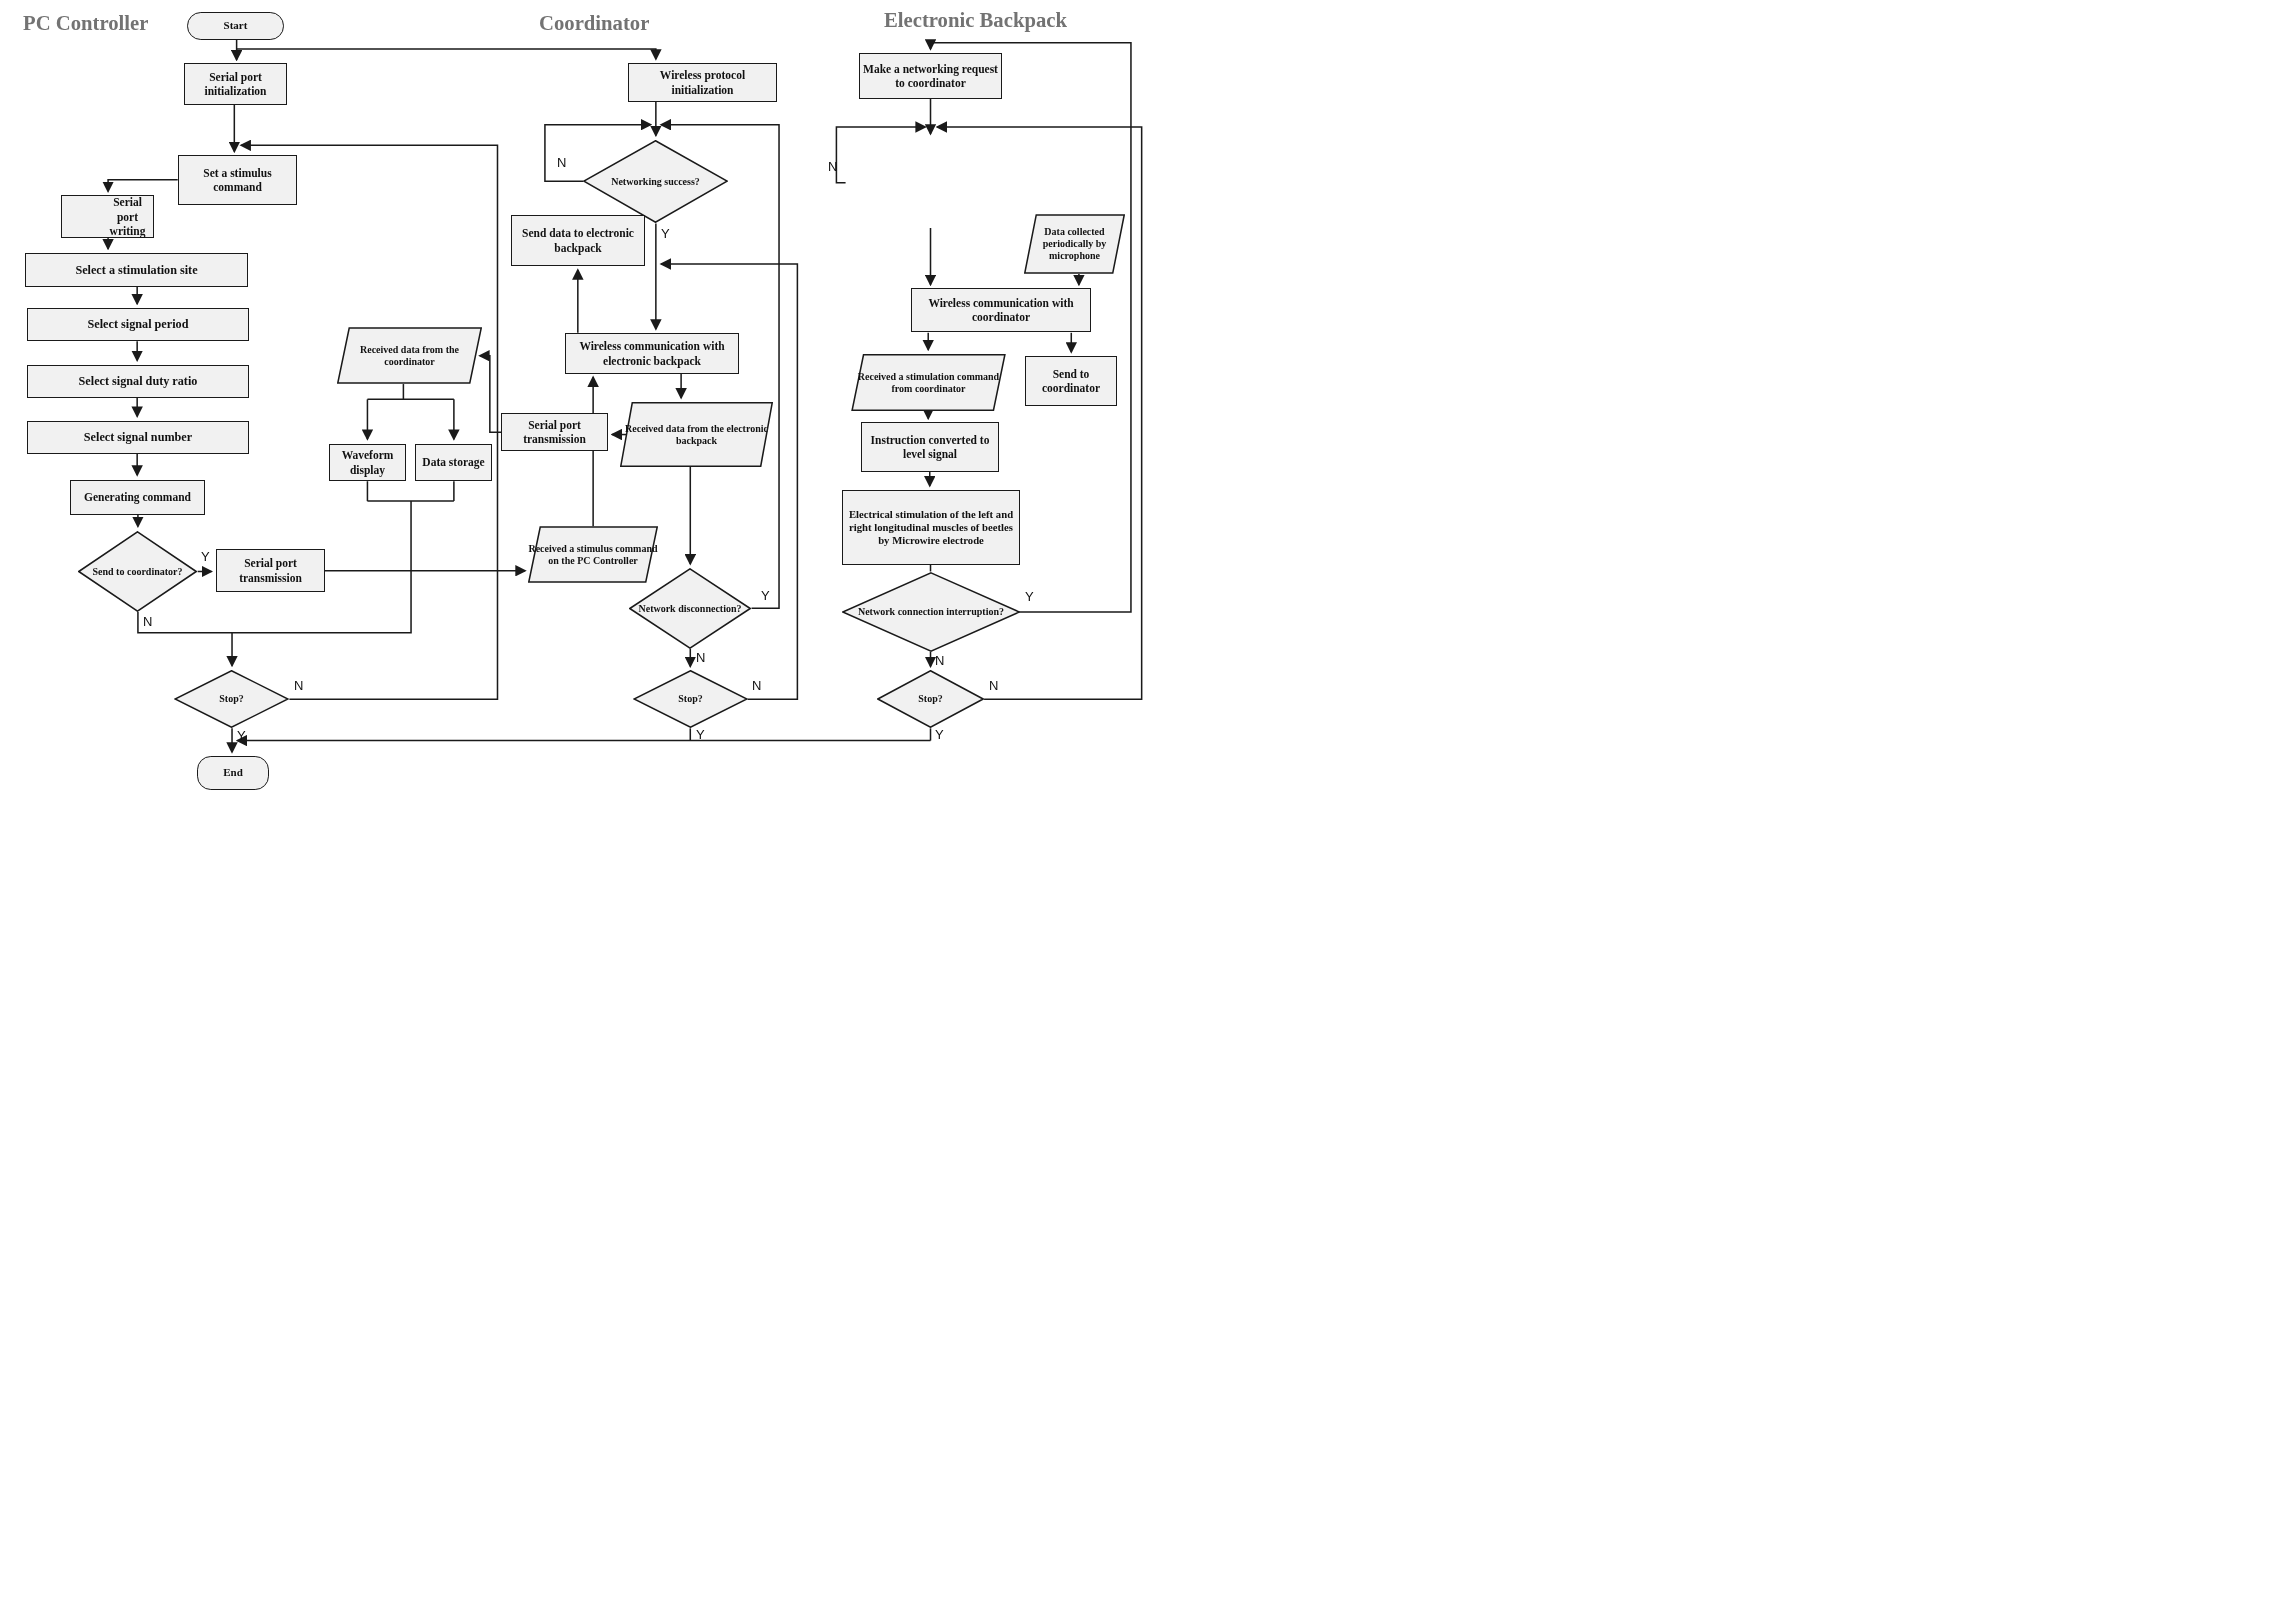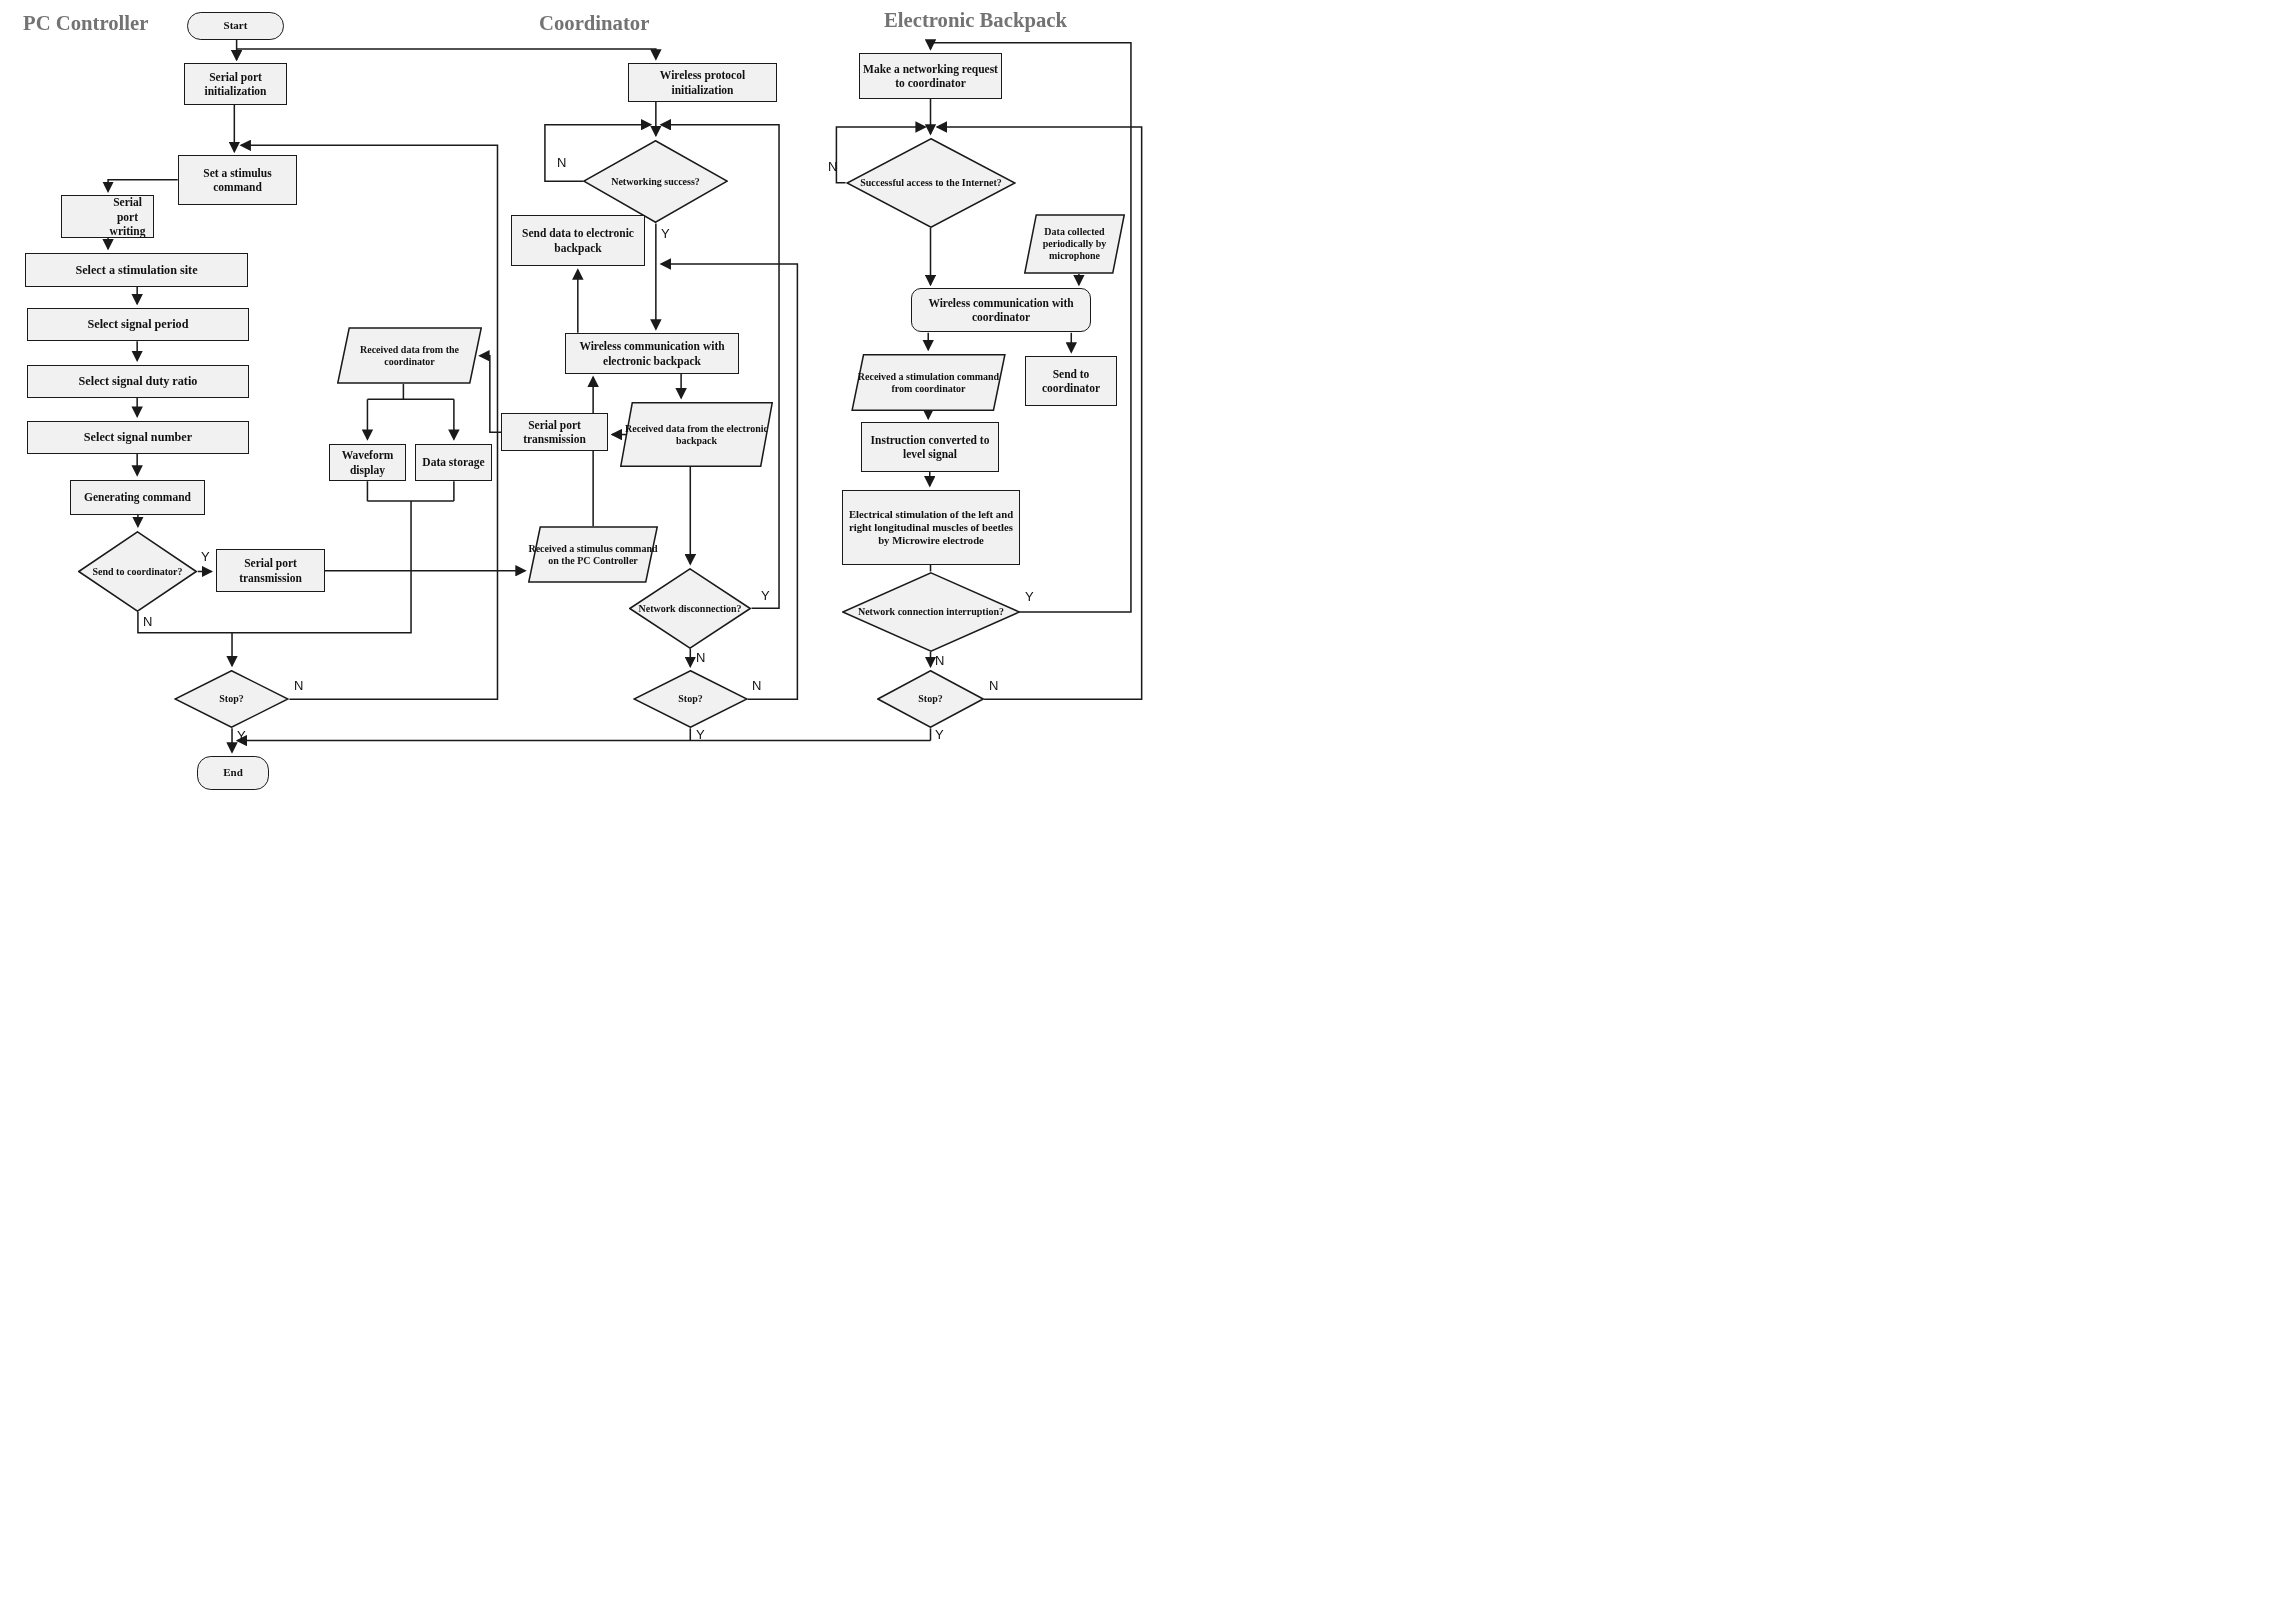--- a/index.html
+++ b/index.html
@@ -215,35 +215,29 @@
     <svg width="115" height="58" viewBox="0 0 150 76">
       <polygon points="75,1 149,38 75,75 1,38" fill="#f1f1f1" stroke="#1a1a1a" stroke-width="2"></polygon>
       </svg>
     <span class="lbl">Stop?</span>
   </div>
 
   <div class="node proc" style="left:859px;top:53px;width:143px;height:46px;">
       <span>Make a networking request to coordinator</span>
     </div>
 
-  <div class="shape" style="left:846px;top:138px;width:170px;height:90px;">
-    <svg width="170" height="90" viewBox="0 0 222 118">
-      <polygon points="111,1 221,59 111,117 1,59" fill="#f1f1f1" stroke="#1a1a1a" stroke-width="2"></polygon>
-      </svg>
-    <span class="lbl">Successful access to the Internet?</span>
-  </div>
 
   <div class="shape" style="left:1024px;top:214px;width:101px;height:60px;">
     <svg width="101" height="60" viewBox="0 0 132 78">
       <polygon points="16,1 131,1 116,77 1,77" fill="#f1f1f1" stroke="#1a1a1a" stroke-width="2"></polygon>
       </svg>
     <span class="lbl small">Data collected periodically by microphone</span>
   </div>
 
-  <div class="node proc" style="left:911px;top:288px;width:180px;height:44px;border-radius:10px;">
+  <div class="node proc" style="left:911px;top:288px;width:180px;height:44px;">
       <span>Wireless communication with coordinator</span>
     </div>
 
   <div class="shape" style="left:851px;top:354px;width:155px;height:57px;">
     <svg width="155" height="57" viewBox="0 0 203 75">
       <polygon points="16,1 202,1 187,74 1,74" fill="#f1f1f1" stroke="#1a1a1a" stroke-width="2"></polygon>
       </svg>
     <span class="lbl small">Received a stimulation command from coordinator</span>
   </div>
 

